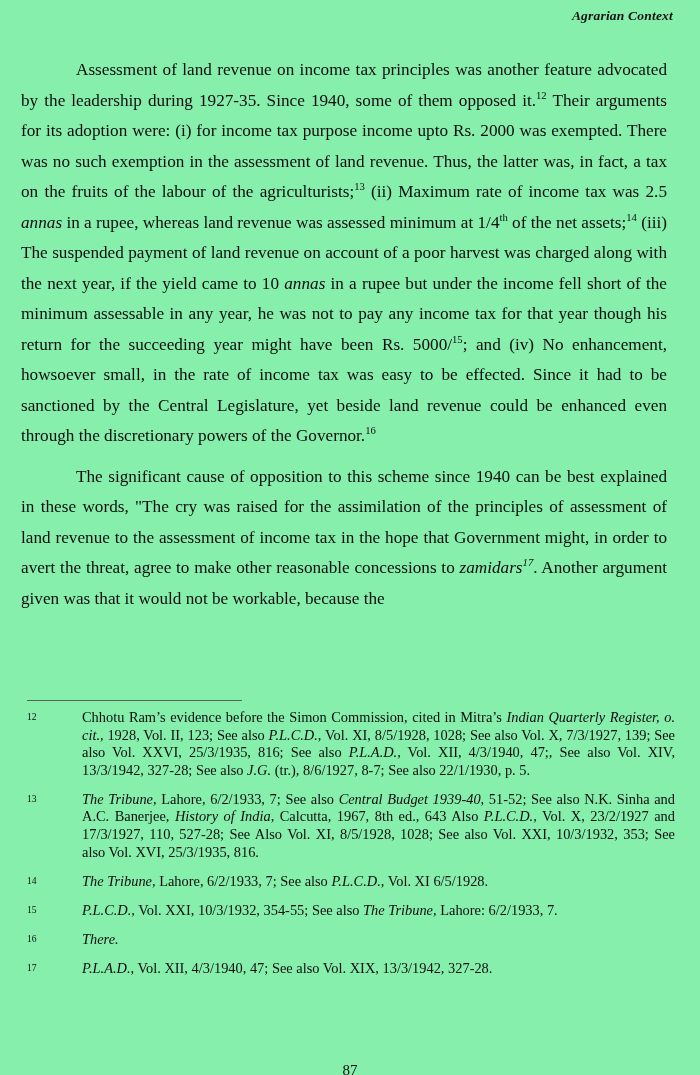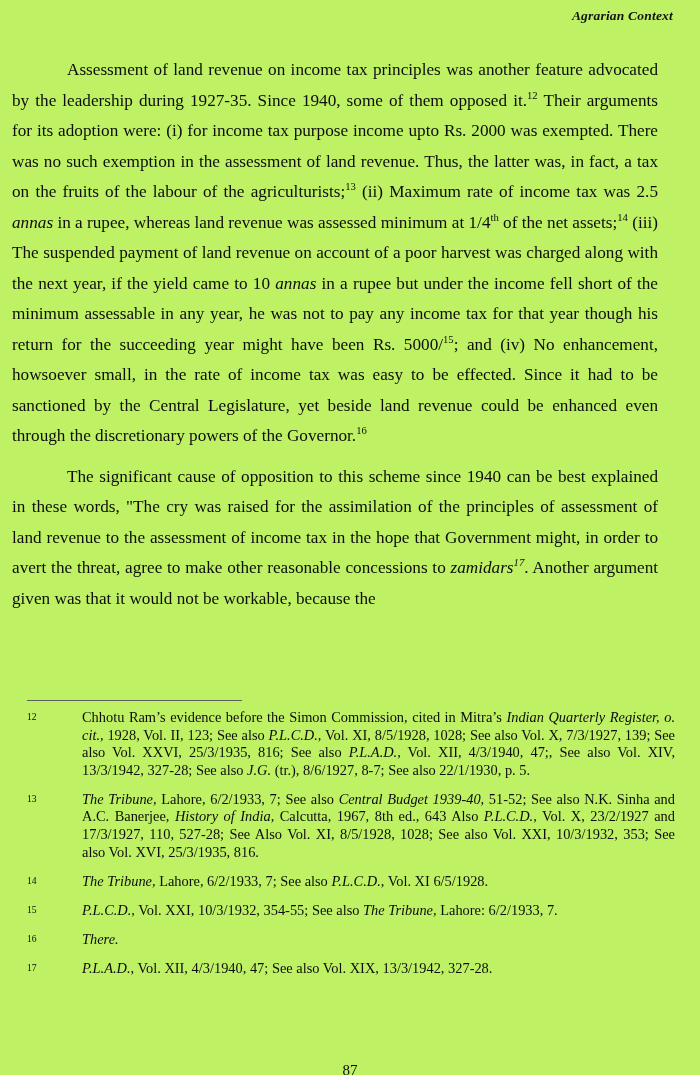--- a/index.html
+++ b/index.html
@@ -4,21 +4,21 @@
 <style>
   html, body {
     margin: 0;
     padding: 0;
     background: #ffffff;
   }
   .page {
     position: relative;
     width: 700px;
     height: 1075px;
-    background: #bef264;
+    background: #86efac;
     overflow: hidden;
     font-family: "Liberation Serif", "DejaVu Serif", serif;
     color: #0d0d0d;
   }
 
   
   .running-header {
     position: absolute;
     top: 8px;
     left: 27px;
@@ -28,21 +28,21 @@
     font-weight: bold;
     font-size: 13.5px;
     letter-spacing: 0.2px;
     color: #131313;
   }
 
   
   .body-block {
     position: absolute;
     top: 55px;
-    left: 12px;
+    left: 21px;
     width: 646px;
   }
   .body-para {
     margin: 0;
     font-size: 17.2px;
     line-height: 30.5px;
     text-align: justify;
     text-indent: 55px;
     text-justify: inter-word;
     color: #0d0d0d;

